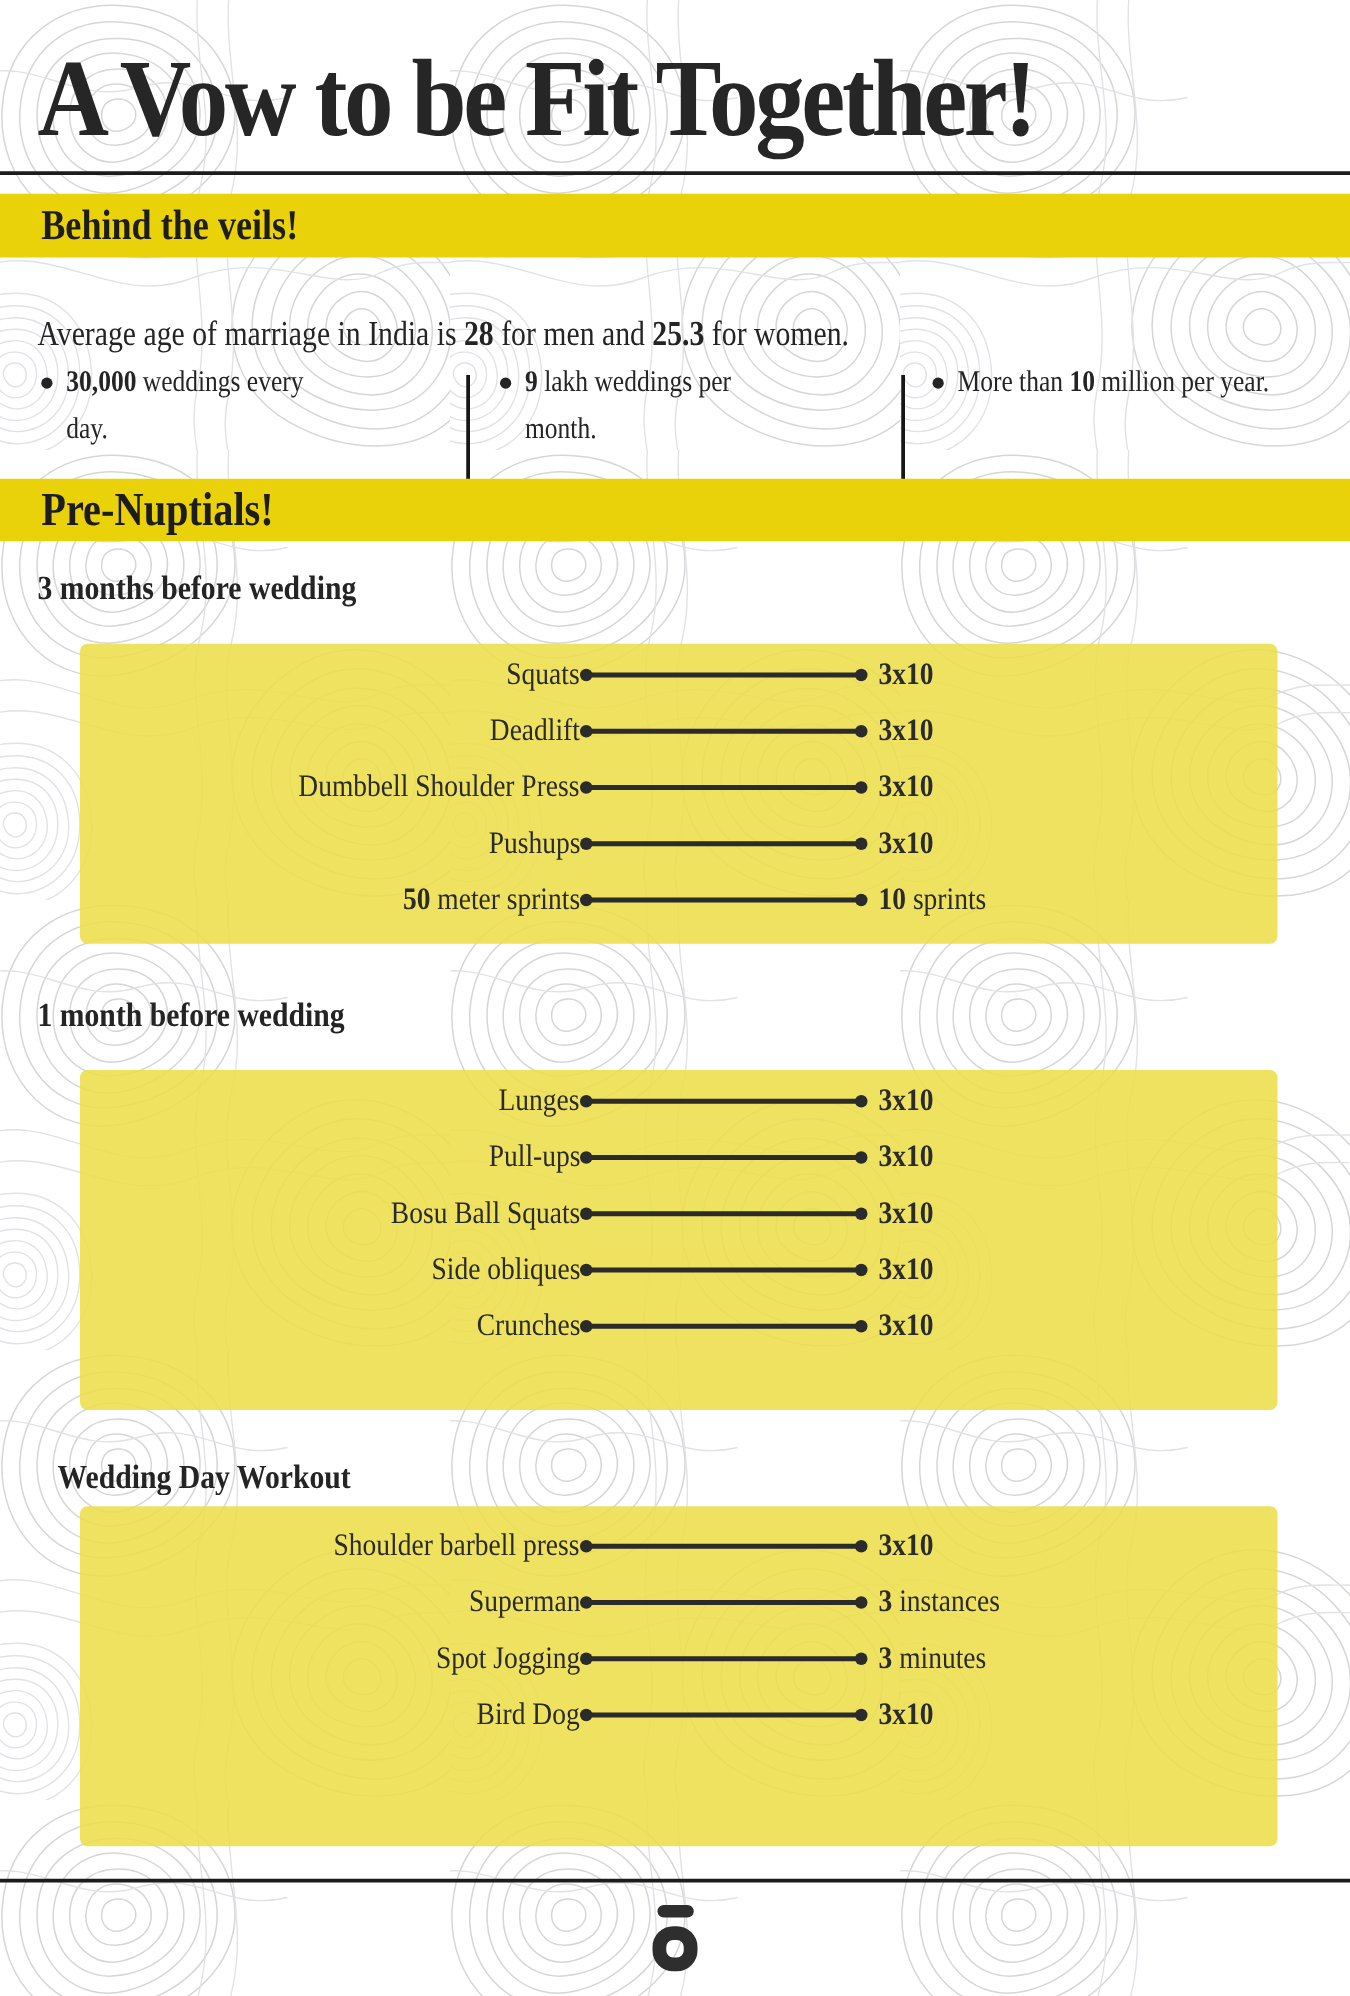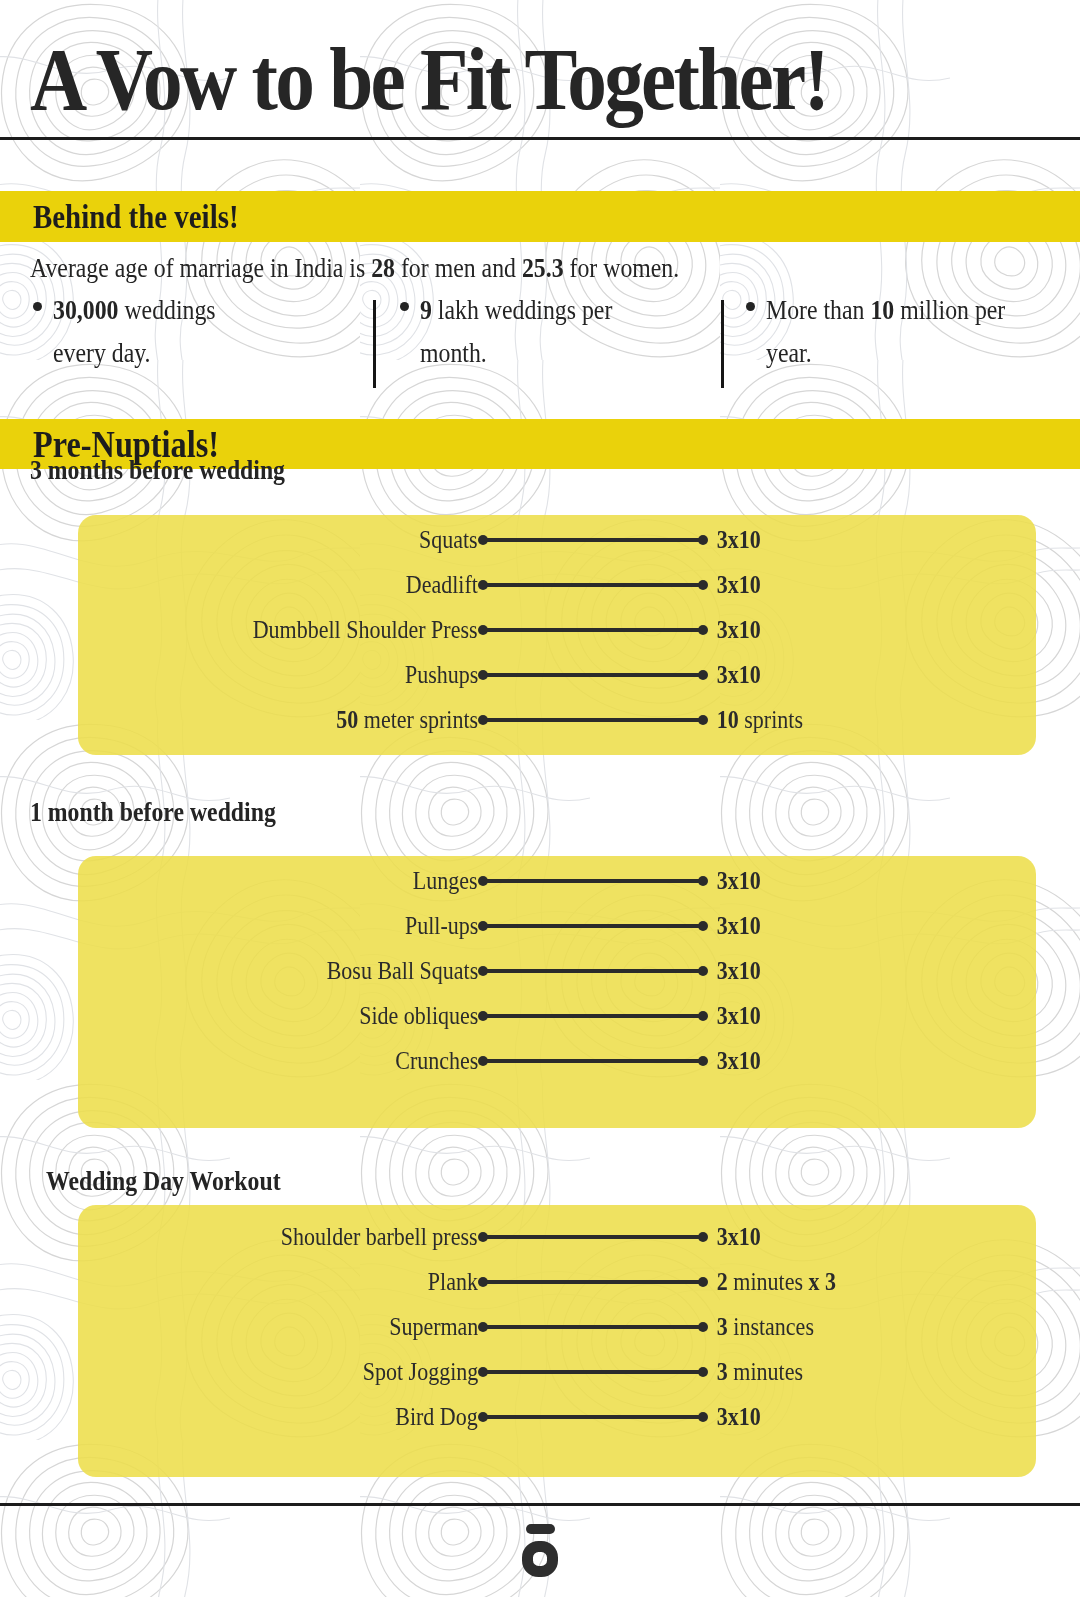--- a/index.html
+++ b/index.html
@@ -8,42 +8,42 @@
   .bg{position:absolute;top:0;left:0;z-index:0;}
   .layer{position:absolute;inset:0;z-index:1;}
 
   .title{position:absolute;top:34px;left:30px;font-size:88px;font-weight:800;letter-spacing:-3px;
          line-height:1.05;color:#262626;white-space:nowrap;transform:scaleX(.9);transform-origin:left top;}
 
   .hr{position:absolute;left:0;right:0;height:3px;background:#1c1c1c;}
   .hr1{top:137px;} .hr2{top:1503px;}
 
   .banner{position:absolute;left:0;right:0;background:#EAD20B;color:#1d1d1d;display:flex;align-items:center;
-          padding-left:33px;font-weight:bold;margin-top:36px;}
+          padding-left:33px;font-weight:bold;}
   .banner1{top:155px;height:51px;font-size:34px;}
   .banner2{top:383px;height:50px;font-size:38px;}
   .cx{display:inline-block;transform:scaleX(.85);transform-origin:left center;white-space:nowrap;}
 
   .intro{position:absolute;top:224px;left:30px;font-size:28px;color:#242424;white-space:nowrap;
          transform:scaleX(.85);transform-origin:left top;}
   .b{font-weight:bold;}
 
   .stats{position:absolute;top:288px;left:33px;right:26px;display:flex;color:#242424;}
-  .stat{display:flex;gap:11px;font-size:28px;line-height:1.55;}
+  .stat{display:flex;gap:11px;font-size:24px;line-height:1.55;}
   .stat .dot{width:9px;height:9px;border-radius:50%;background:#242424;margin-top:14px;flex:none;}
   .stat .txt{transform:scaleX(.85);transform-origin:left top;}
   .s1{flex:0 0 340px;} .s2{flex:0 0 321px;padding-left:24px;} .s3{flex:1;padding-left:22px;justify-content:space-between;}
   .s1 .txt{width:252px;} .s2 .txt{width:230px;} .s3 .txt{width:302px;}
   .vdiv{flex:none;width:3px;height:88px;background:#161616;margin-top:12px;}
 
   .sec-h{position:absolute;left:30px;font-size:27px;font-weight:bold;color:#242424;}
   .sec-h .cx{transform:scaleX(.88);}
   .h1{top:455px;} .h2{top:797px;} .h3{top:1150px;}
 
-  .card{position:absolute;left:78px;width:958px;background:rgba(237,222,74,.87);border-radius:18px;z-index:1;}
+  .card{position:absolute;left:64px;width:958px;background:rgba(237,222,74,.87);border-radius:6px;z-index:1;}
   .card1{top:515px;height:240px;} .card2{top:856px;height:272px;} .card3{top:1205px;height:272px;}
   .rows{padding:2px 28px 0;}
   .card3 .rows{padding-top:9px;}
   .row{display:grid;grid-template-columns:372px 1fr 300px;align-items:center;height:45px;color:#2b2b2b;}
   .lbl{justify-self:end;font-size:25px;white-space:nowrap;transform:scaleX(.88);transform-origin:right center;}
   .conn{height:4px;background:#2b2b2b;border-radius:3px;position:relative;margin:0 3px;}
   .conn::before,.conn::after{content:"";position:absolute;width:10px;height:10px;border-radius:50%;background:#2b2b2b;top:-3px;}
   .conn::before{left:-3px;} .conn::after{right:-3px;}
   .val{font-size:25px;padding-left:10px;white-space:nowrap;transform:scaleX(.88);transform-origin:left center;}
   .val .b,.lbl .b{font-weight:bold;}
@@ -193,25 +193,20 @@
       <span class="cx">Wedding Day Workout</span>
     </h2>
     <div class="card card3">
       <div class="rows">
           <div class="row">
             <span class="lbl"><span>Shoulder barbell press</span></span>
             <span class="conn"></span>
             <span class="val"><span class="b">3x10</span></span>
           </div>
           <div class="row">
-            <span class="lbl"><span>Plank</span></span>
-            <span class="conn"></span>
-            <span class="val"><span class="b">2</span><span> minutes </span><span class="b">x 3</span></span>
-          </div>
-          <div class="row">
             <span class="lbl"><span>Superman</span></span>
             <span class="conn"></span>
             <span class="val"><span class="b">3</span><span> instances</span></span>
           </div>
           <div class="row">
             <span class="lbl"><span>Spot Jogging</span></span>
             <span class="conn"></span>
             <span class="val"><span class="b">3</span><span> minutes</span></span>
           </div>
           <div class="row">

